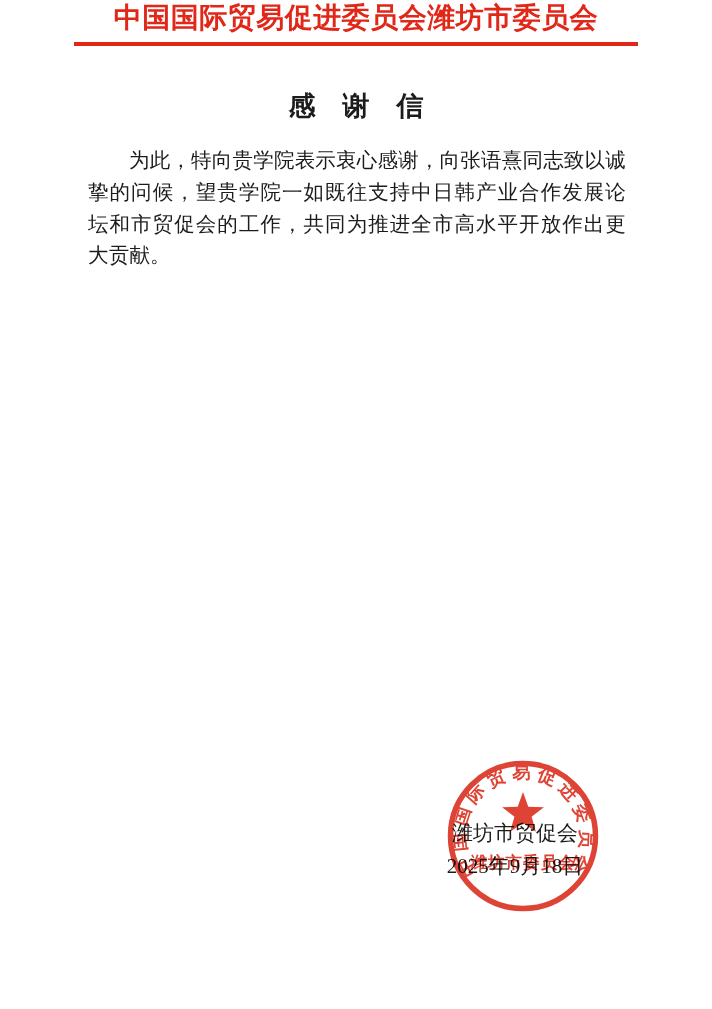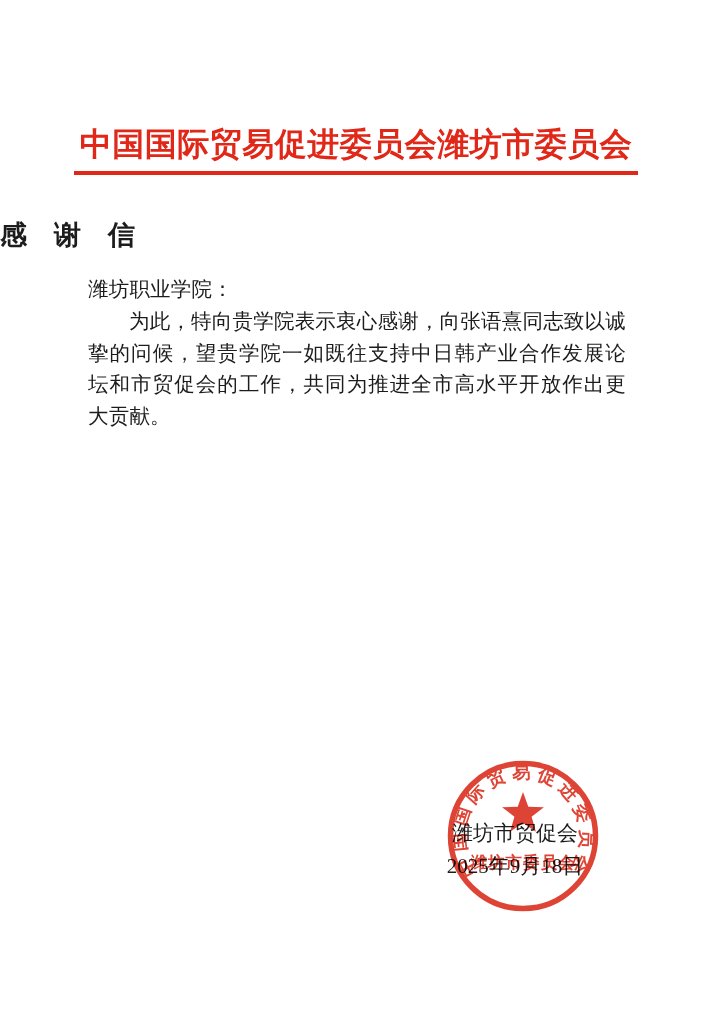--- a/index.html
+++ b/index.html
@@ -12,36 +12,36 @@
     width: 712px;
     height: 1009px;
     margin: 0 auto;
     background: #ffffff;
     font-family: "Liberation Serif", "DejaVu Serif", serif;
     color: #222222;
     overflow: hidden;
   }
   .org-name {
     margin: 0;
-    padding-top: 124px;
     text-align: center;
-    font-size: 32px;
+    font-size: 28px;
     font-weight: bold;
     color: var(--header-red, #e02718);
     letter-spacing: 0.5px;
     line-height: 1.25;
   }
   .divider {
     width: 564px;
     height: 4px;
     margin: 7px auto 0 auto;
     background: var(--header-red, #e02718);
   }
   .letter-title {
     margin: 42px 0 0 0;
+    text-align: center;
     font-size: 27px;
     font-weight: bold;
     color: var(--text-black, #1c1c1c);
   }
   .letter-body {
     margin: 21px 86px 0 88px;
     font-size: 20.5px;
     line-height: 31.8px;
     text-align: justify;
     letter-spacing: 0.2px;
@@ -94,21 +94,20 @@
 
 <div class="page">
 
   <h1 class="org-name">中国国际贸易促进委员会潍坊市委员会</h1>
 
   <div class="divider"></div>
 
   <h2 class="letter-title">感　谢　信</h2>
 
   <div class="letter-body">
-    <p class="salutation">潍坊职业学院：</p>
     <p>为此，特向贵学院表示衷心感谢，向张语熹同志致以诚挚的问候，望贵学院一如既往支持中日韩产业合作发展论坛和市贸促会的工作，共同为推进全市高水平开放作出更大贡献。</p>
   </div>
 
   <div class="sign-block">
     <div class="sign-line">潍坊市贸促会</div>
     <div class="sign-line">2025年9月18日</div>
   </div>
 
   <svg class="seal" viewBox="0 0 170 170" xmlns="http://www.w3.org/2000/svg">
     <circle class="seal-stroke" cx="85" cy="85" r="72.5" stroke-width="5.5"></circle>

